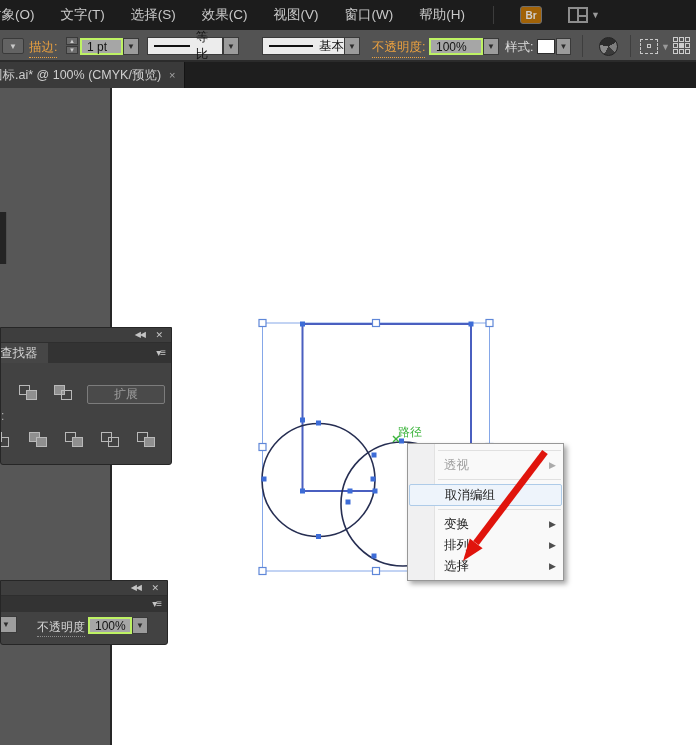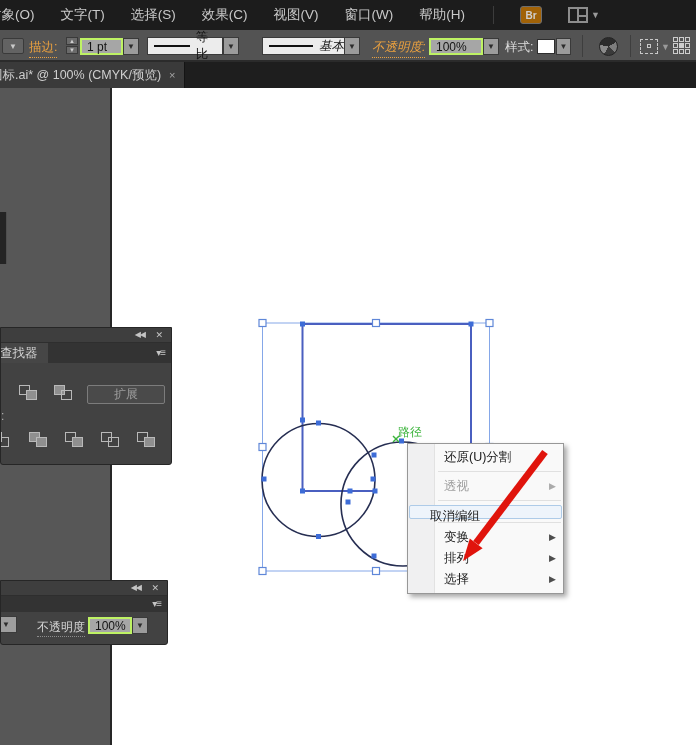--- a/index.html
+++ b/index.html
@@ -96,21 +96,21 @@
   #pathlabel { position:absolute; left:398px; top:424px; z-index:3; color:#3cb43c; font-size:12px; font-weight:normal; }
 
   
   #ctxmenu { position:absolute; left:407px; top:443px; width:157px; z-index:10; background:#f9f9f9;
              border:1px solid #979797; box-shadow:3px 3px 5px rgba(0,0,0,0.35); padding:3px 0 3px 0; }
   #ctx-gutter { position:absolute; left:0; top:0; bottom:0; width:27px; background:#f0f0f1; border-right:1px solid #e2e2e2; }
   .ctx-item { position:relative; height:21px; line-height:21px; padding-left:36px; font-size:12.5px; color:#1a1a1a; z-index:1; }
   .ctx-item.disabled { color:#9f9f9f; }
   .ctx-item .arr { position:absolute; right:7px; top:0; font-size:9px; color:#4d4d4d; }
   .ctx-item.disabled .arr { color:#aaaaaa; }
-  .ctx-item.hl { height:14px; line-height:21px; margin:0 1px; border:1px solid #aecbe8; background:#eef4fb; border-radius:2px; padding-left:20px; }
+  .ctx-item.hl { height:22px; line-height:21px; margin:0 1px; border:1px solid #aecbe8; background:#eef4fb; border-radius:2px; padding-left:35px; }
   .ctx-sep { height:1px; background:#e0e0e0; margin:3px 2px 4px 30px; position:relative; z-index:1; }
 
   #arrow { position:absolute; left:0; top:0; z-index:20; pointer-events:none; }
 </style>
 </head>
 <body>
 
 <div id="menubar">
   <span class="mi">对象(O)</span>
   <span class="mi">文字(T)</span>
@@ -139,27 +139,27 @@
     </span>
   <div class="field" style="left:80px; top:8px; width:43px; height:17px;">1 pt</div>
   <div class="fld-dd" style="left:123px; top:8px; width:16px; height:17px;">▼</div>
 
   <div class="combo" style="left:147px; top:7px; width:76px; height:18px;">
     <span class="ln"></span>
     <span>等比</span>
   </div>
   <div class="fld-dd" style="left:223px; top:7px; width:16px; height:18px;">▼</div>
 
-  <div class="combo" style="left:262px; top:7px; width:90px; height:18px;font-style:italic;">
+  <div class="combo" style="left:262px; top:7px; width:90px; height:18px;">
     <span class="ln"></span>
     <span>基本</span>
   </div>
   <div class="fld-dd" style="left:344px; top:7px; width:16px; height:18px;">▼</div>
 
-  <span class="olabel" style="left:372px; top:9px;font-style:italic;">不透明度:</span>
+  <span class="olabel" style="left:372px; top:9px;">不透明度:</span>
   <div class="field" style="left:429px; top:8px; width:54px; height:17px;">100%</div>
   <div class="fld-dd" style="left:483px; top:8px; width:16px; height:17px;">▼</div>
 
   <span class="abs" style="left:505px; top:9px;">样式:</span>
   <div class="swatch" style="left:537px; top:9px; width:18px; height:15px;"></div>
   <div class="fld-dd" style="left:556px; top:8px; width:15px; height:17px;">▼</div>
 
   <div class="vsep" style="left:582px;"></div>
   <div class="sphere" style="left:599px; top:7px;"></div>
   <div class="vsep" style="left:630px;"></div>
@@ -282,21 +282,20 @@
   <div id="trans-body">
     <div class="stub-dd">▼</div>
     <span id="trans-label">不透明度</span>
     <div class="field" id="trans-field">100%</div>
     <div class="fld-dd" id="trans-dd">▼</div>
   </div>
 </div>
 
 <div id="ctxmenu">
   <div id="ctx-gutter"></div>
-  <div class="ctx-item">还原(U)分割</div>
   <div class="ctx-sep"></div>
   <div class="ctx-item disabled">
     <span>透视</span><span class="arr">▶</span>
   </div>
   <div class="ctx-sep"></div>
   <div class="ctx-item hl">取消编组</div>
   <div class="ctx-sep"></div>
   <div class="ctx-item">
     <span>变换</span><span class="arr">▶</span>
   </div>

